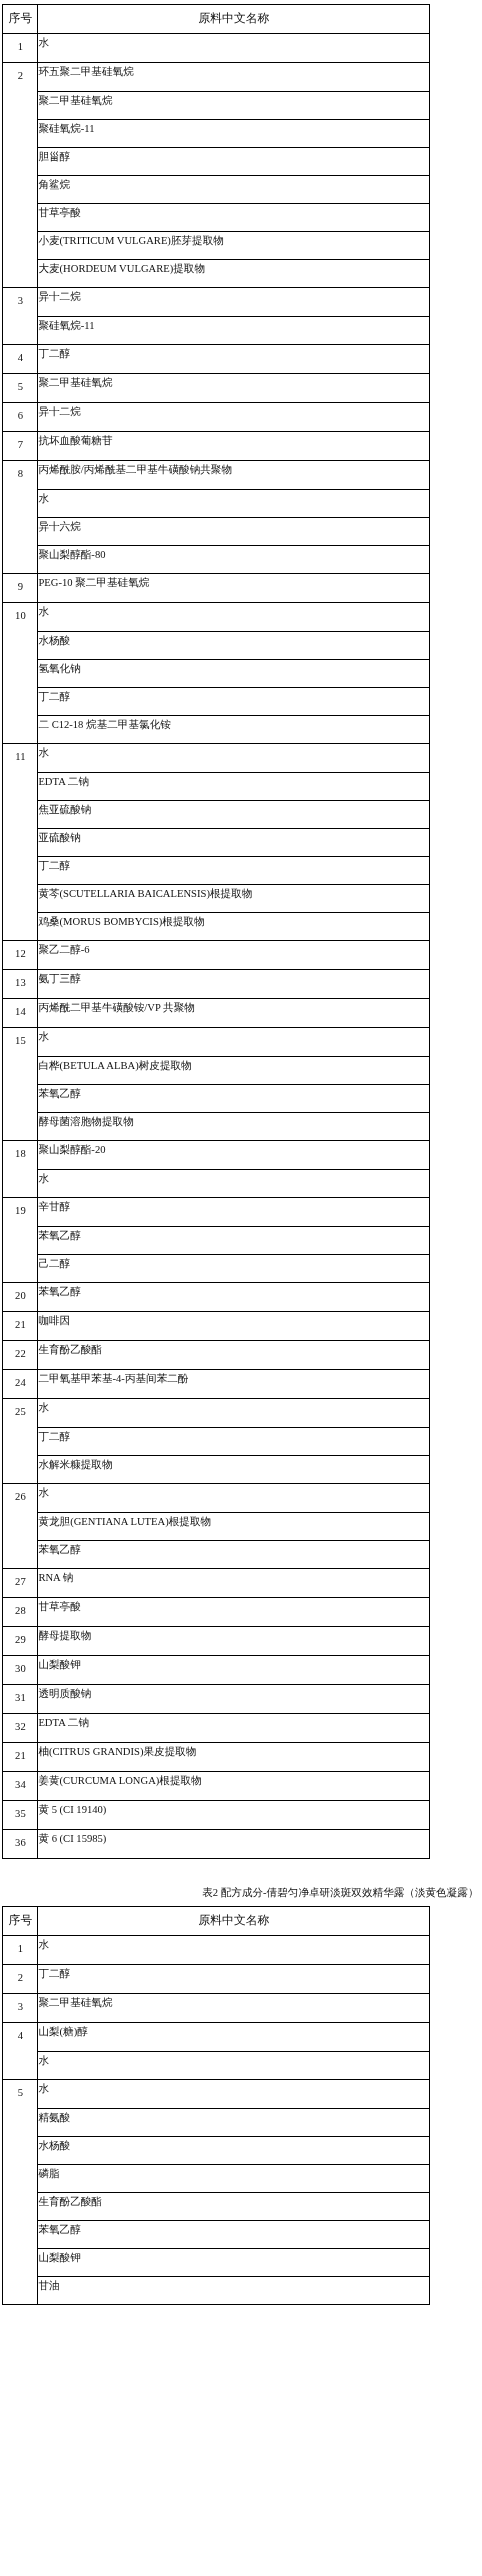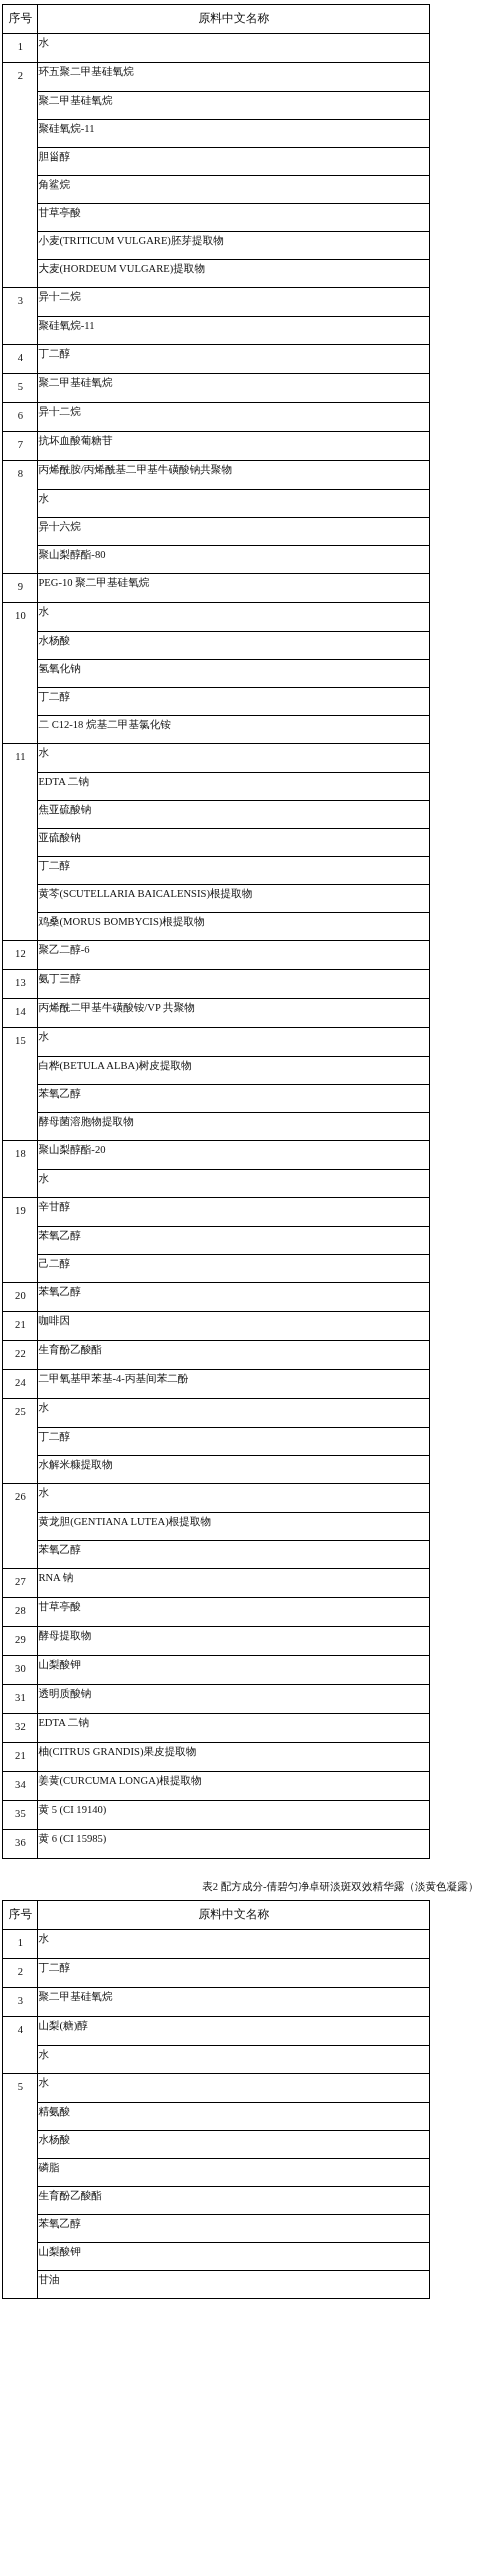--- a/index.html
+++ b/index.html
@@ -6,21 +6,21 @@
   body { width: 482px; font-family: "Liberation Serif", "DejaVu Serif", serif; color: #111; }
   .page { position: relative; width: 482px; padding-top: 3.5px; }
   table.ingr { border-collapse: collapse; width: 428px; margin-left: 2.4px; table-layout: fixed; }
   table.ingr col.c-no { width: 35px; }
   table.ingr th, table.ingr td { border: 0.6px solid #000; padding: 0; }
   table.ingr th { height: 28px; font-weight: normal; font-size: 11.8px; text-align: center; vertical-align: middle; }
   table.ingr td.no { text-align: center; vertical-align: top; font-size: 10.6px; padding-top: 7px; }
   table.ingr td.names { vertical-align: top; }
   .line { height: 28px; border-top: 0.6px solid #000; font-size: 10.6px; line-height: 17.7px; padding-left: 0; box-sizing: border-box; white-space: nowrap; overflow: hidden; }
   .line:first-child { border-top: none; }
-  .caption { height: 26px; line-height: 26px; text-align: right; padding-right: 3.5px; font-size: 10.6px; margin-top: 15px; }
+  .caption { height: 26px; line-height: 26px; text-align: right; padding-right: 3.5px; font-size: 10.6px; margin-top: 21px; }
 </style>
 </head>
 <body>
 
 <div class="page">
 
   <table class="ingr">
     <colgroup>
         <col class="c-no">
         <col>

